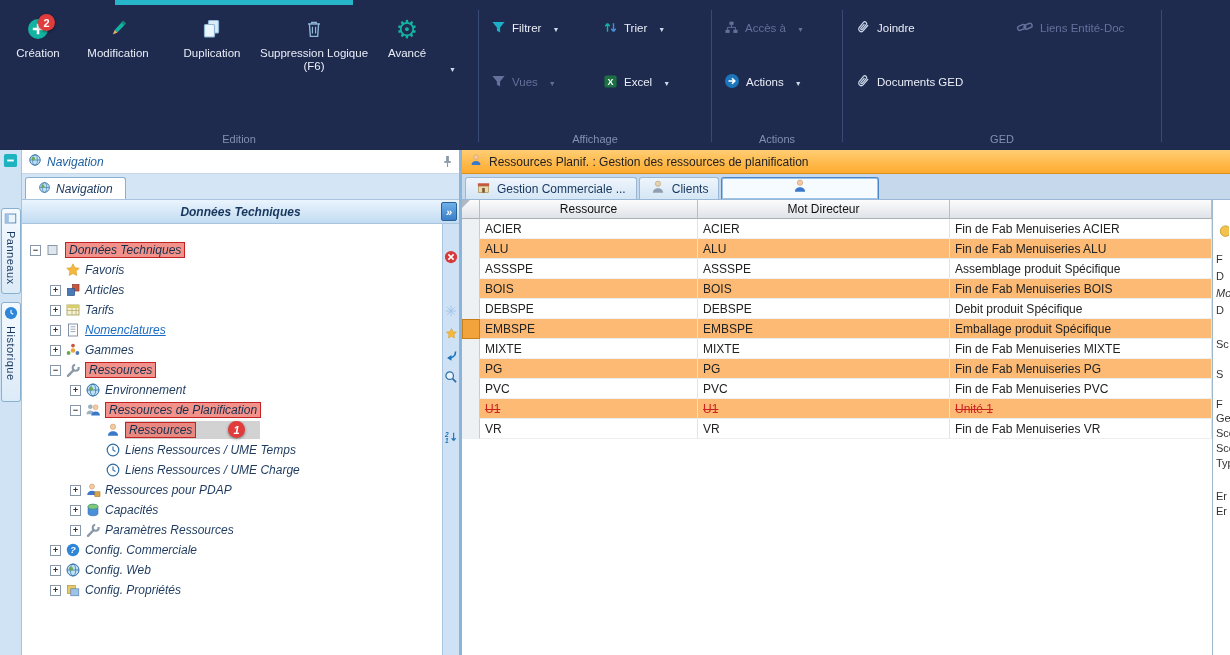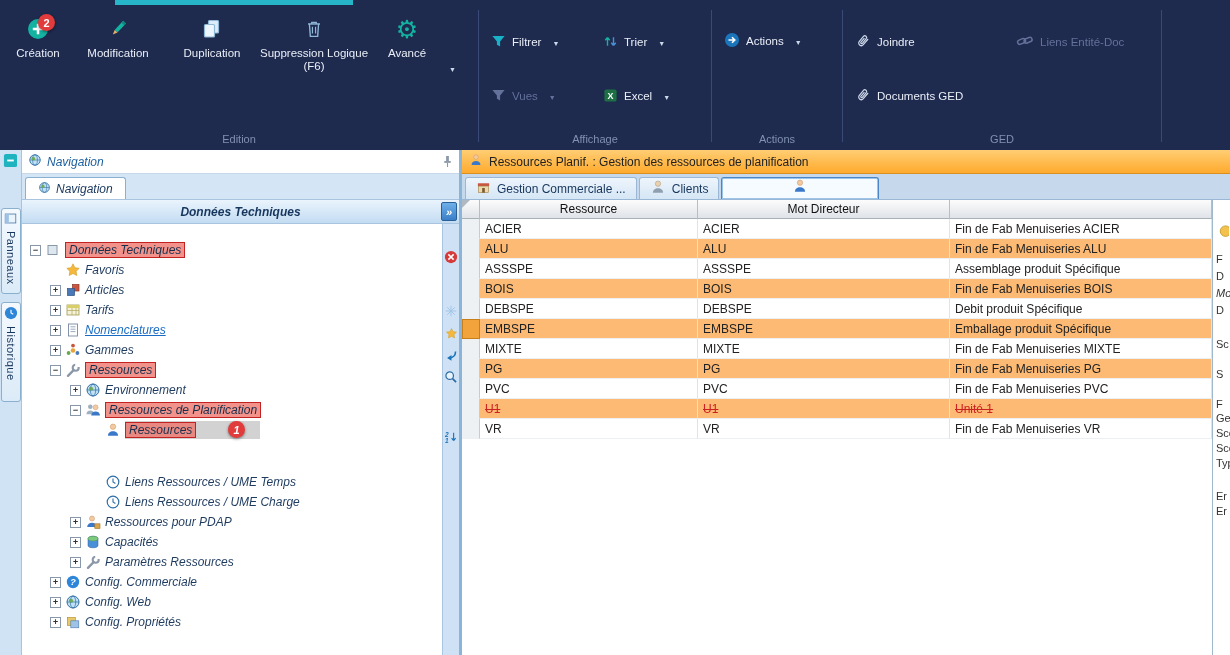--- a/index.html
+++ b/index.html
@@ -18,21 +18,21 @@
   .rgroup { position:relative; height:100%; flex:none; }
   .rgroup-label { position:absolute; bottom:5px; left:0; right:0; text-align:center; font-size:11px; color:#8290b2; }
   .rsep { width:1px; background:#3a4a77; margin:10px 0 8px; flex:none; }
   button { background:none; border:none; font-family:inherit; color:inherit; padding:0; }
   .bigrow { display:flex; align-items:flex-start; padding:14px 0 0 6px; }
   .bigbtn { position:relative; display:flex; flex-direction:column; align-items:center; color:#e9eef7; font-size:11.5px; cursor:pointer; flex:none; }
   .bigbtn .icn { height:30px; display:flex; align-items:center; justify-content:center; }
   .biglabel { margin-top:3px; line-height:13px; text-align:center; }
   .gearglyph::before { content:"⚙"; font-size:25px; color:#14b3a1; line-height:26px; }
   .srow { display:flex; align-items:center; padding-left:4px; }
-  .srow.r1 { margin-top:29px; }
+  .srow.r1 { margin-top:15px; }
   .srow.r2 { margin-top:28px; }
   .smallbtn { display:flex; align-items:center; gap:6px; height:26px; padding:0 8px; color:#e9eef7; font-size:11.5px; cursor:pointer; flex:none; }
   .caret::after { content:"▼"; font-size:7px; color:#cdd9ea; }
   .caret { margin-left:5px; display:inline-block; }
   .side-caret { position:absolute; right:-12px; top:48px; }
   .disabled, .disabled * { color:#64719a !important; cursor:default; }
   .disabled .caret::after { color:#64719a; }
   .badge { position:absolute; width:17px; height:17px; border-radius:50%; background:#e23b3b; color:#fff;
            font-size:11px; font-weight:bold; display:flex; align-items:center; justify-content:center;
            box-shadow:0 1px 3px rgba(0,0,0,.45); z-index:8; }
@@ -203,20 +203,32 @@
               </svg></span>
           <span>Excel</span>
           <span class="caret"></span>
         </button>
       </div>
       <div class="rgroup-label">Affichage</div>
     </div>
     <div class="rsep"></div>
 
     <div class="rgroup" style="width:130px">
+      <div class="srow r1">
+        <button class="smallbtn disabled">
+          <span><svg width="15" height="15" viewBox="0 0 16 16">
+                <rect x="5.8" y="1.8" width="4.4" height="3.4" fill="#64719a"></rect>
+                <rect x="1.6" y="10.4" width="4.4" height="3.4" fill="#64719a"></rect>
+                <rect x="10" y="10.4" width="4.4" height="3.4" fill="#64719a"></rect>
+                <path d="M8 5.2v2.6M3.8 10.4V7.8h8.4v2.6" stroke="#64719a" fill="none"></path>
+              </svg></span>
+          <span>Accès à</span>
+          <span class="caret"></span>
+        </button>
+      </div>
       <div class="srow r2">
         <button class="smallbtn">
           <span><svg width="16" height="16" viewBox="0 0 16 16">
                 <circle cx="8" cy="8" r="7" fill="#1b75bb"></circle>
                 <path d="M4.5 8h6M8 5.2L10.8 8 8 10.8" stroke="#fff" stroke-width="1.6" fill="none"></path>
               </svg></span>
           <span>Actions</span>
           <span class="caret"></span>
         </button>
       </div>
@@ -434,21 +446,21 @@
                 <svg width="16" height="16" viewBox="0 0 16 16">
                   <circle cx="8" cy="4.7" r="2.7" fill="#f2c9a0" stroke="#c89060" stroke-width=".5"></circle>
                   <path d="M2.9 13.8c0-2.9 2.2-4.6 5.1-4.6s5.1 1.7 5.1 4.6z" fill="#3a78c9"></path>
                 </svg>
               </span>
               <span class="label-zone">
                 <span class="tlabel hl">Ressources</span>
               </span>
               <span class="badge tree-badge">1</span>
             </div>
-            <div class="tree-row" style="padding-left: 68px; margin-top: 32px;">
+            <div class="tree-row" style="padding-left: 68px;">
               <span class="toggle none"></span>
               <span class="ticon">
                 <svg width="16" height="16" viewBox="0 0 16 16">
                   <circle cx="8" cy="8" r="5.8" fill="#fff" stroke="#2e6da4" stroke-width="1.2"></circle>
                   <path d="M8 4.6V8l2.4 1.4" stroke="#2e6da4" stroke-width="1.1" fill="none"></path>
                 </svg>
               </span>
               <span class="label-zone">
                 <span class="tlabel">Liens Ressources / UME Temps</span>
               </span>

